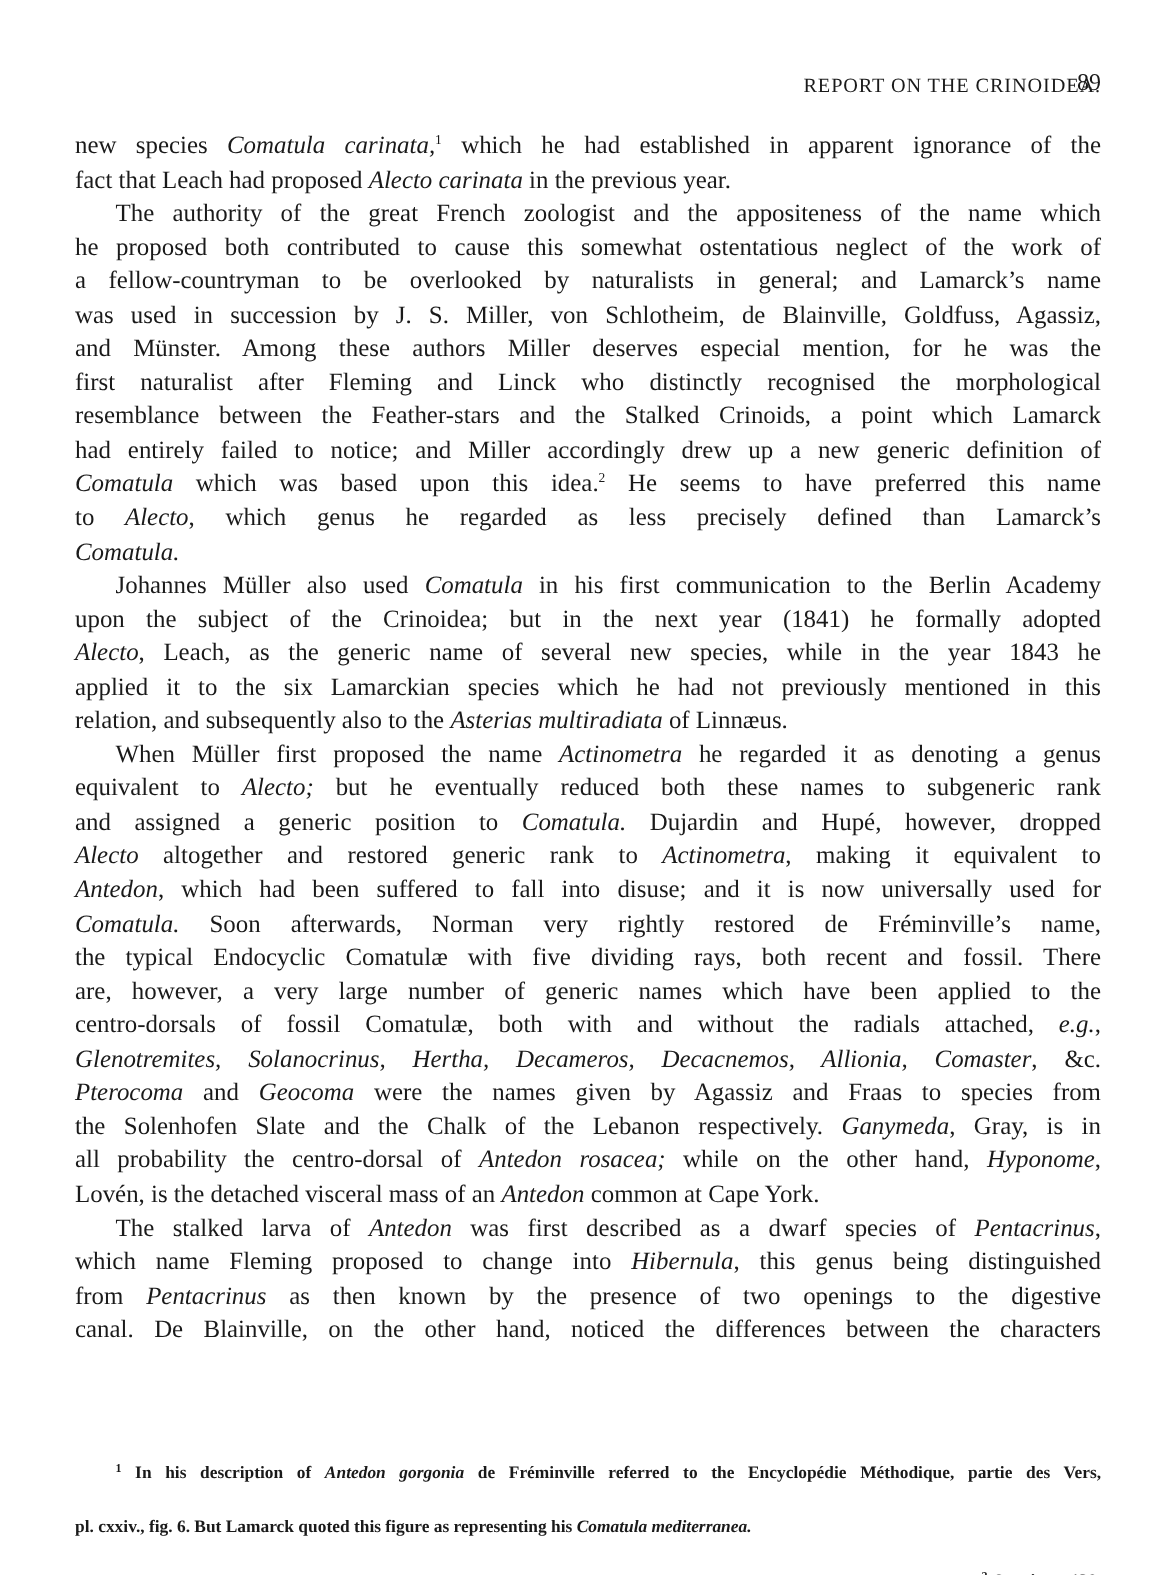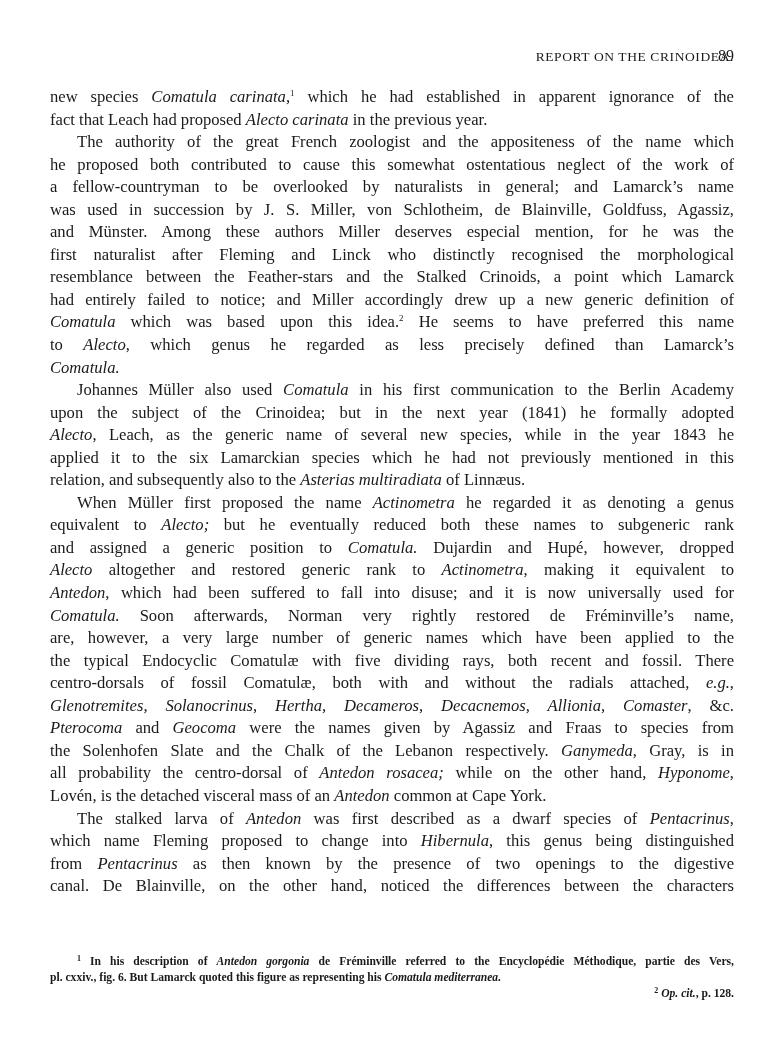--- a/index.html
+++ b/index.html
@@ -71,20 +71,21 @@
       top: 954px;
       left: 0;
       width: 684px;
       font-size: 11.6px;
       line-height: 16px;
       font-weight: bold;
     }
     .footnotes .fn {
       display: block;
       white-space: nowrap;
+      margin-top: 20px;
     }
     .footnotes .fn.ind { padding-left: 27px; text-align: right; }
     .footnotes .fn.just { text-align: justify; text-align-last: justify; }
     .footnotes sup { font-size: 8px; vertical-align: 4px; }
   </style>
 </head>
 <body>
 
 <div class="page">
   <div class="running-head">
@@ -110,22 +111,22 @@
       <span class="line"><span>upon the subject of the Crinoidea; but in the next year (1841) he formally adopted</span></span>
       <span class="line"><i>Alecto</i><span>, Leach, as the generic name of several new species, while in the year 1843 he</span></span>
       <span class="line"><span>applied it to the six Lamarckian species which he had not previously mentioned in this</span></span>
       <span class="line last"><span>relation, and subsequently also to the </span><i>Asterias multiradiata</i><span> of Linnæus.</span></span>
       <span class="line ind"><span>When Müller first proposed the name </span><i>Actinometra</i><span> he regarded it as denoting a genus</span></span>
       <span class="line"><span>equivalent to </span><i>Alecto;</i><span> but he eventually reduced both these names to subgeneric rank</span></span>
       <span class="line"><span>and assigned a generic position to </span><i>Comatula.</i><span>  Dujardin and Hupé, however, dropped</span></span>
       <span class="line"><i>Alecto</i><span> altogether and restored generic rank to </span><i>Actinometra</i><span>, making it equivalent to</span></span>
       <span class="line"><i>Antedon</i><span>, which had been suffered to fall into disuse; and it is now universally used for</span></span>
       <span class="line"><i>Comatula.</i><span>  Soon afterwards, Norman very rightly restored de Fréminville’s name,</span></span>
+      <span class="line"><span>the typical Endocyclic Comatulæ with five dividing rays, both recent and fossil.  There</span></span>
       <span class="line"><span>are, however, a very large number of generic names which have been applied to the</span></span>
-      <span class="line"><span>the typical Endocyclic Comatulæ with five dividing rays, both recent and fossil.  There</span></span>
       <span class="line"><span>centro-dorsals of fossil Comatulæ, both with and without the radials attached, </span><i>e.g.</i><span>,</span></span>
       <span class="line"><i>Glenotremites, Solanocrinus, Hertha, Decameros, Decacnemos, Allionia, Comaster</i><span>, &amp;c.</span></span>
       <span class="line"><i>Pterocoma</i><span> and </span><i>Geocoma</i><span> were the names given by Agassiz and Fraas to species from</span></span>
       <span class="line"><span>the Solenhofen Slate and the Chalk of the Lebanon respectively.  </span><i>Ganymeda</i><span>, Gray, is in</span></span>
       <span class="line"><span>all probability the centro-dorsal of </span><i>Antedon rosacea;</i><span> while on the other hand, </span><i>Hyponome</i><span>,</span></span>
       <span class="line last"><span>Lovén, is the detached visceral mass of an </span><i>Antedon</i><span> common at Cape York.</span></span>
       <span class="line ind"><span>The stalked larva of </span><i>Antedon</i><span> was first described as a dwarf species of </span><i>Pentacrinus</i><span>,</span></span>
       <span class="line"><span>which name Fleming proposed to change into </span><i>Hibernula</i><span>, this genus being distinguished</span></span>
       <span class="line"><span>from </span><i>Pentacrinus</i><span> as then known by the presence of two openings to the digestive</span></span>
       <span class="line"><span>canal.  De Blainville, on the other hand, noticed the differences between the characters</span></span>

